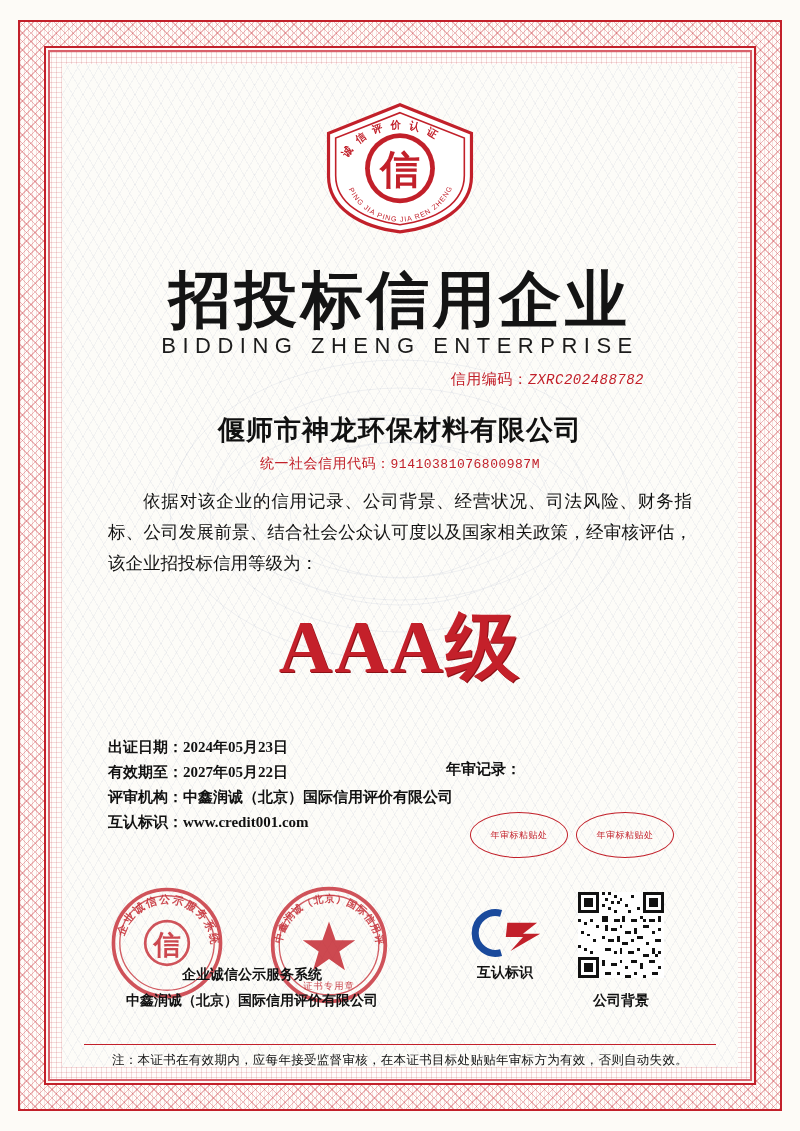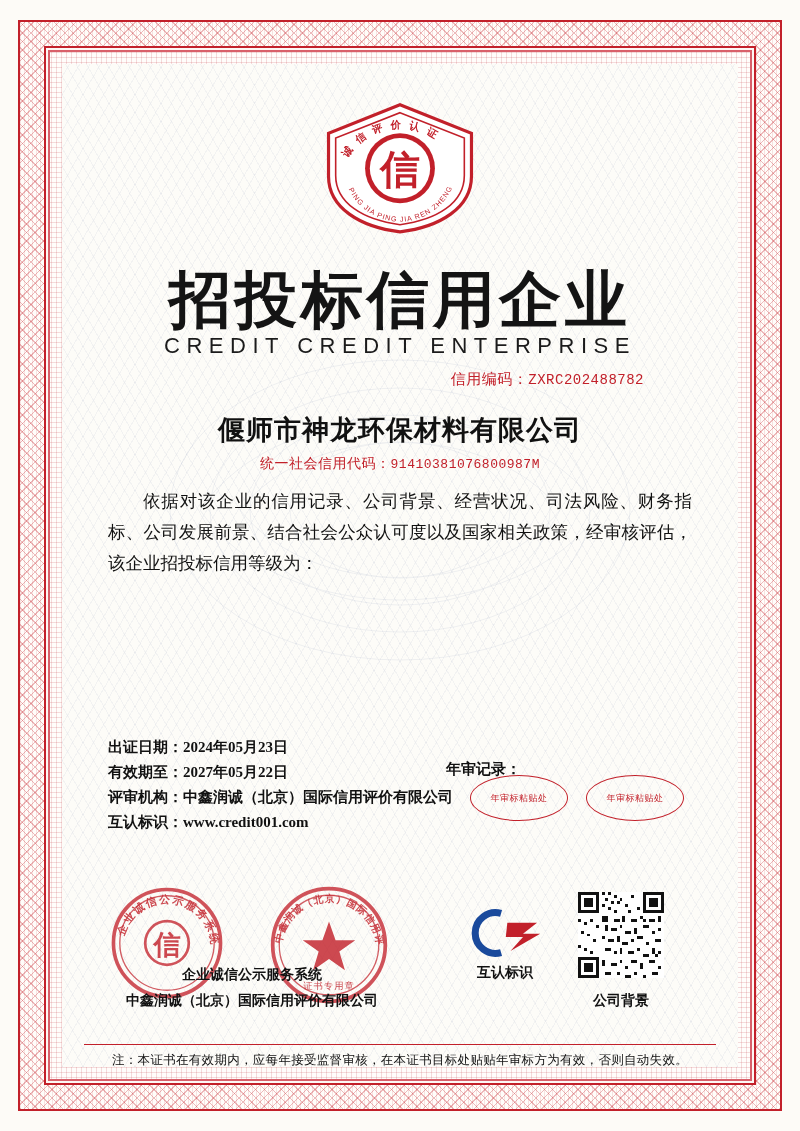--- a/index.html
+++ b/index.html
@@ -120,20 +120,21 @@
     font-family: "Liberation Sans", "DejaVu Sans", sans-serif;
     font-size: 15px;
     color: #c2202a;
     letter-spacing: 0.5px;
     white-space: nowrap;
   }
   .credit-code-line .value {
     color: #c2202a;
     font-family: "Liberation Mono", "DejaVu Sans Mono", monospace;
     font-size: 14px;
+    font-style: italic;
   }
 
   .company-name {
     position: absolute;
     left: 0; right: 0;
     top: 412px;
     text-align: center;
     font-family: "Liberation Sans", "DejaVu Sans", sans-serif;
     font-weight: bold;
     font-size: 27px;
@@ -199,23 +200,23 @@
     position: absolute;
     left: 446px;
     top: 760px;
     font-size: 15px;
     font-weight: bold;
     color: #111;
   }
   .review-slots {
     position: absolute;
     left: 470px;
-    top: 775px;
+    top: 812px;
     display: flex;
-    gap: 18px;
+    gap: 8px;
   }
   .review-slot {
     width: 96px;
     height: 44px;
     border: 1px solid #c2202a;
     border-radius: 50%;
     display: flex;
     align-items: center;
     justify-content: center;
     font-size: 9px;
@@ -332,34 +333,35 @@
       <text font-family="'Liberation Sans', sans-serif" font-size="13" fill="#c2202a" font-weight="bold" letter-spacing="3">
         <textPath href="#arcTop" startOffset="12%">诚 信 评 价 认 证</textPath>
       </text>
       <text font-family="'Liberation Sans', sans-serif" font-size="9" fill="#c2202a" letter-spacing="1.2">
         <textPath href="#arcBottom" startOffset="8%">PING JIA PING JIA REN ZHENG</textPath>
       </text>
     </svg>
   </div>
 
   <div class="title-cn">招投标信用企业</div>
-  <div class="title-en">CREDIT CREDIT ENTERPRISE</div>
+  <div class="title-en">BIDDING ZHENG ENTERPRISE</div>
 
   <div class="credit-code-line">
     <span>信用编码：</span><span class="value">ZXRC202488782</span>
   </div>
 
   <div class="company-name">偃师市神龙环保材料有限公司</div>
 
   <div class="uscc">
     <span>统一社会信用代码：</span><span class="num">91410381076800987M</span>
   </div>
 
   <div class="body-text">依据对该企业的信用记录、公司背景、经营状况、司法风险、财务指标、公司发展前景、结合社会公众认可度以及国家相关政策，经审核评估，该企业招投标信用等级为：</div>
 
+  <div class="grade">AAA级</div>
 
   <div class="details">
     <div class="row">
       <span class="label">出证日期：</span><span class="value">2024年05月23日</span>
     </div>
     <div class="row">
       <span class="label">有效期至：</span><span class="value">2027年05月22日</span>
     </div>
     <div class="row">
       <span class="label">评审机构：</span><span class="value">中鑫润诚（北京）国际信用评价有限公司</span>

